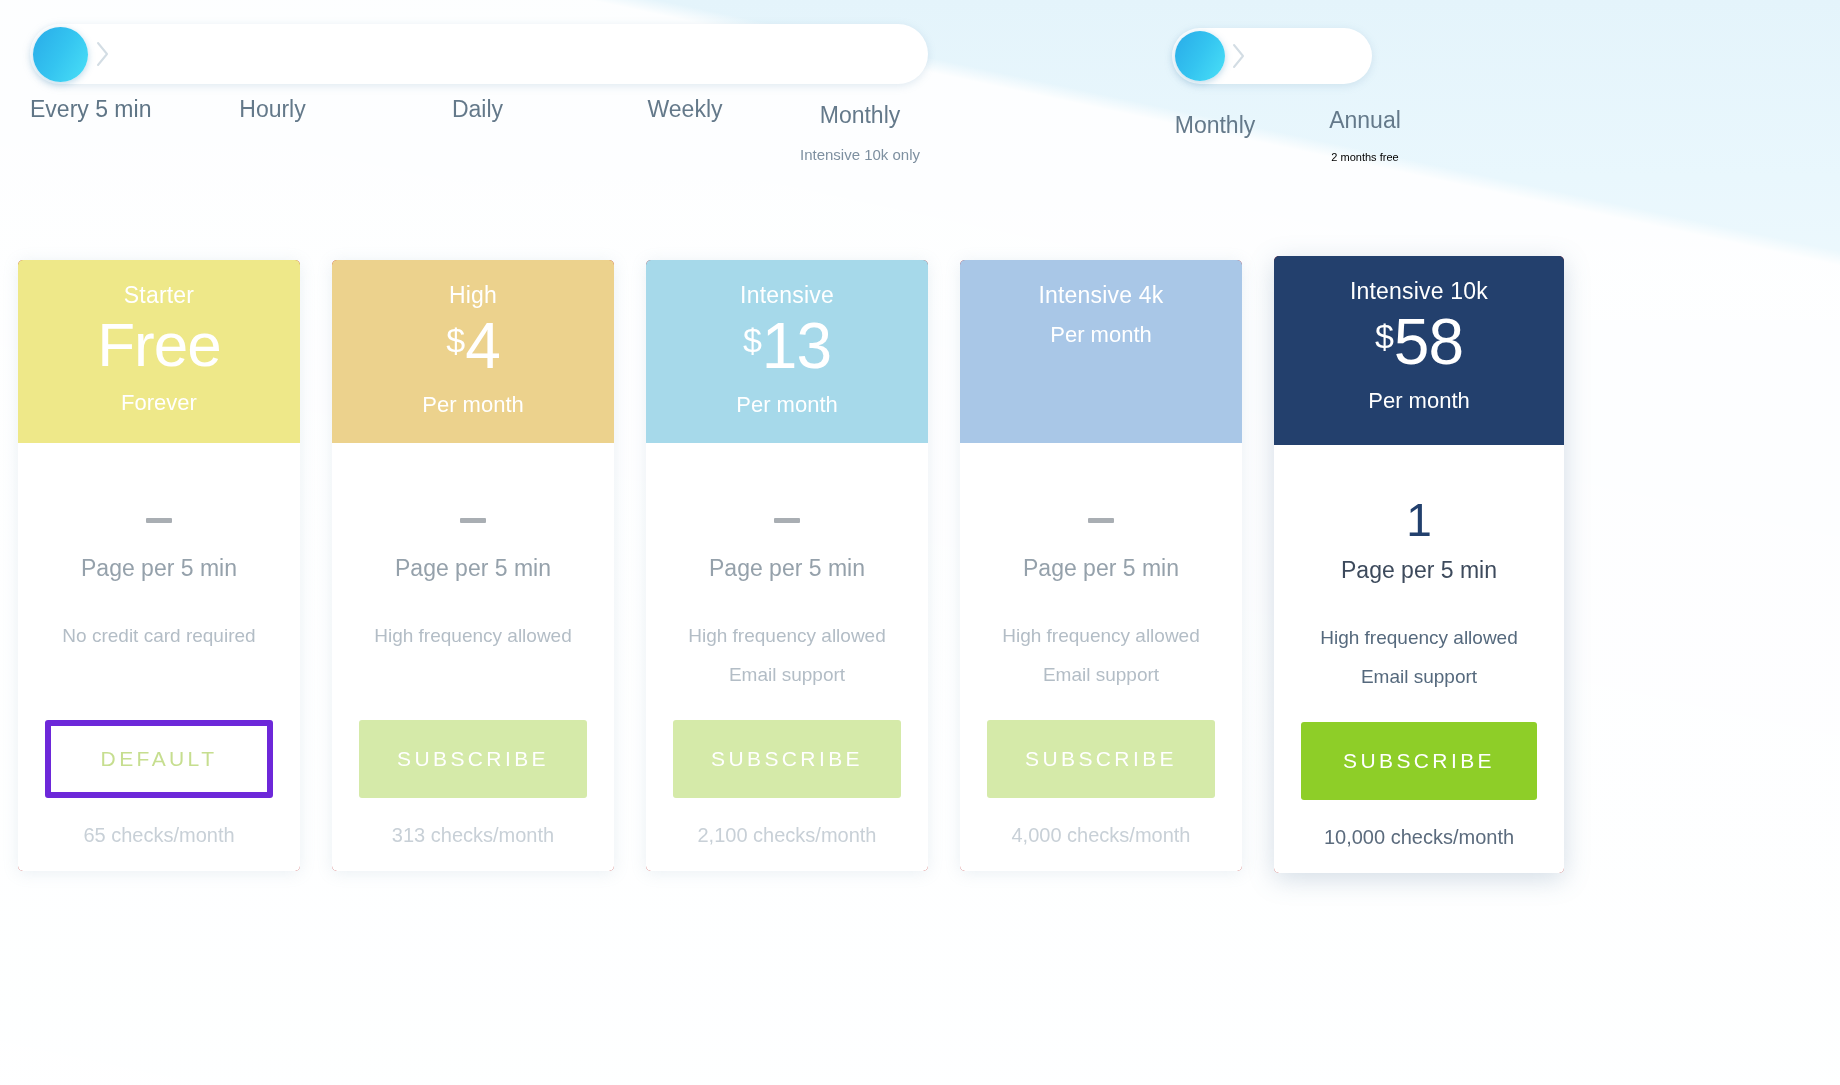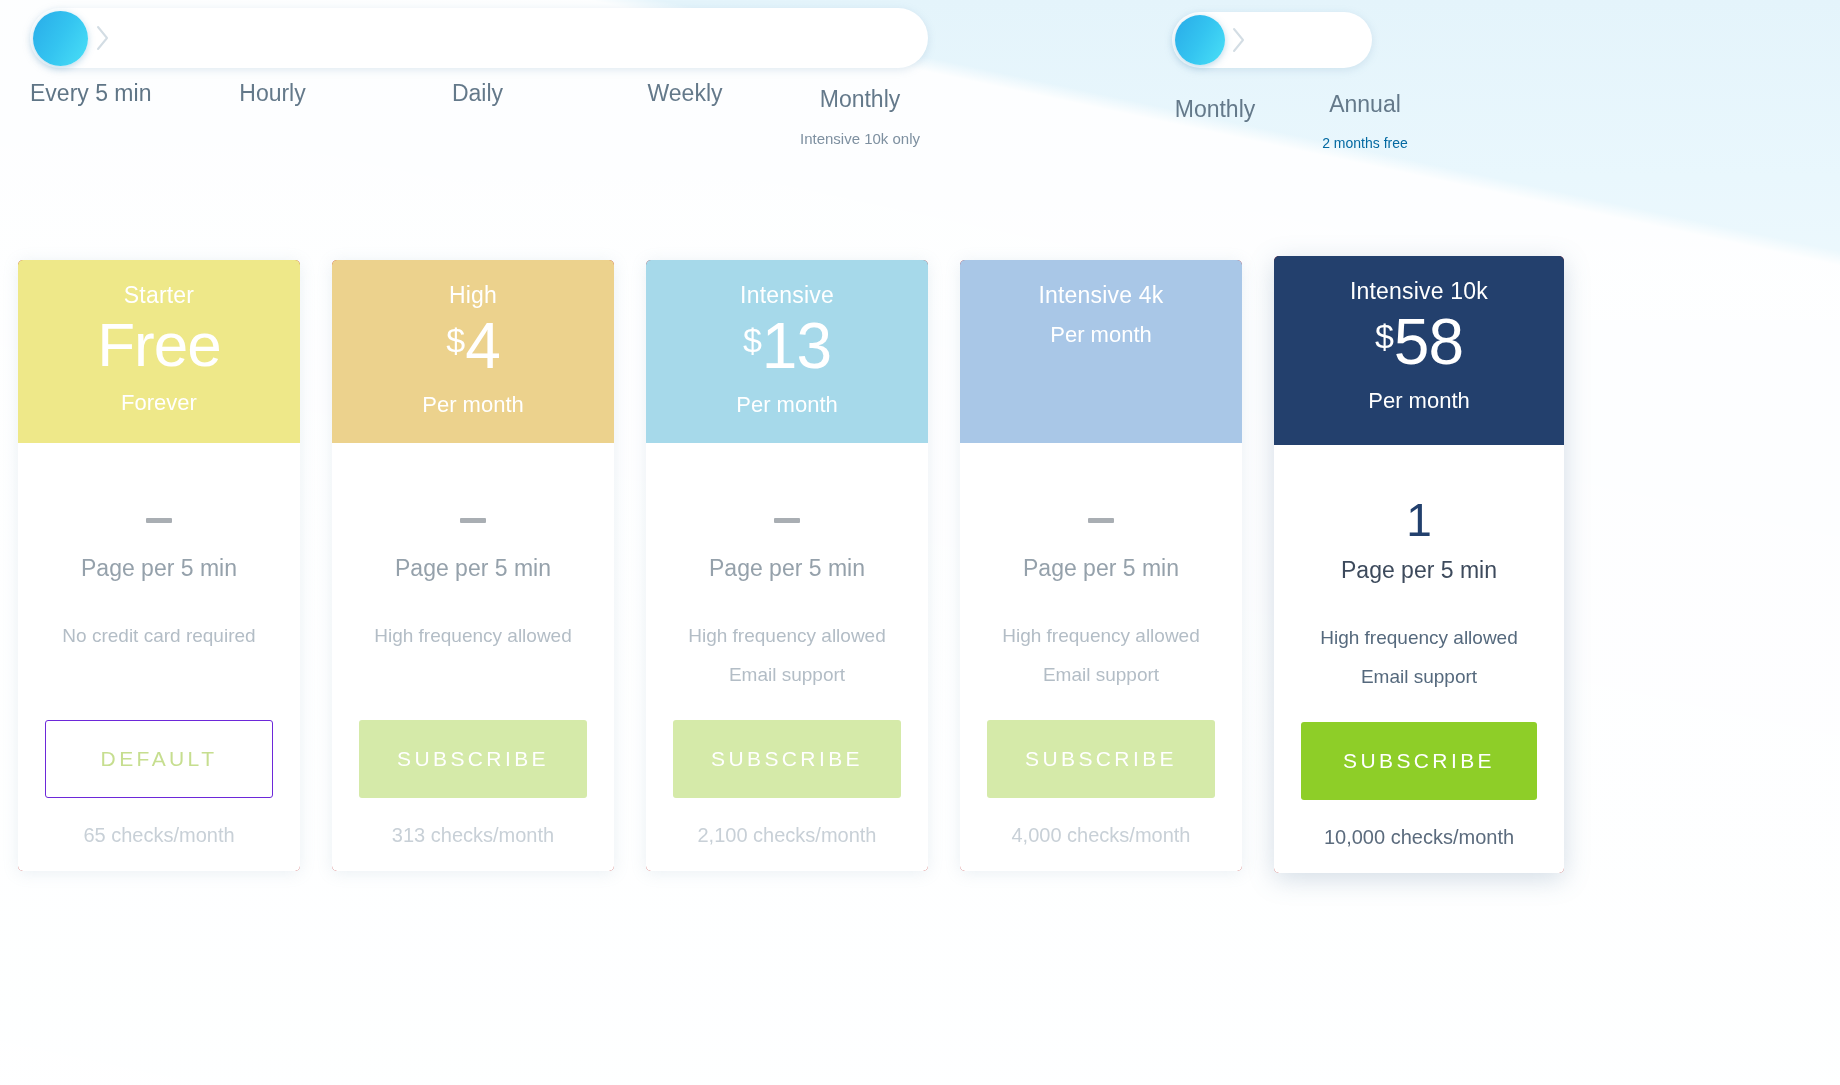--- a/index.html
+++ b/index.html
@@ -28,21 +28,21 @@
   .bg-top {
     position: absolute;
     left: 0; top: 0;
     width: 1840px; height: 320px;
     background: linear-gradient(180deg, #e4f4fb 0%, #e9f7fd 55%, #eef9fd 100%);
   }
 
   
   .controls {
     position: absolute;
-    left: 0; top: 0;
+    left: 0; top: 16px;
     width: 1840px;
     height: 200px;
     z-index: 5;
   }
 
   
   .freq-slider-wrap {
     position: absolute;
     left: 30px;
     top: 8px;
@@ -147,22 +147,22 @@
     text-align: center;
     color: #64798a;
     font-size: 23px;
     white-space: nowrap;
   }
   .billing-sub {
     position: absolute;
     top: 44px;
     left: 50%;
     transform: translateX(-50%);
-    font-size: 14px;
-    color: #0369a1;
+    font-size: 11px;
+    color: #000000;
     white-space: nowrap;
   }
 
   
   .cards {
     position: absolute;
     left: 0;
     top: 260px;
     width: 1840px;
     height: 640px;
@@ -286,21 +286,21 @@
     font-size: 21px;
     letter-spacing: 3.4px;
     font-family: "Liberation Sans", sans-serif;
     cursor: pointer;
     color: #ffffff;
     background: #d5eaa9;
   }
   .cta.primary { background: #8ece28; }
   .cta.ghost {
     background: #ffffff;
-    border: 1px solid #6d28d9;
+    border: 6px solid #6d28d9;
     color: #c6de8f;
   }
 
   .checks {
     text-align: center;
     font-size: 20px;
     color: #c8d0d7;
     padding: 26px 0 24px;
     font-weight: 400;
   }

